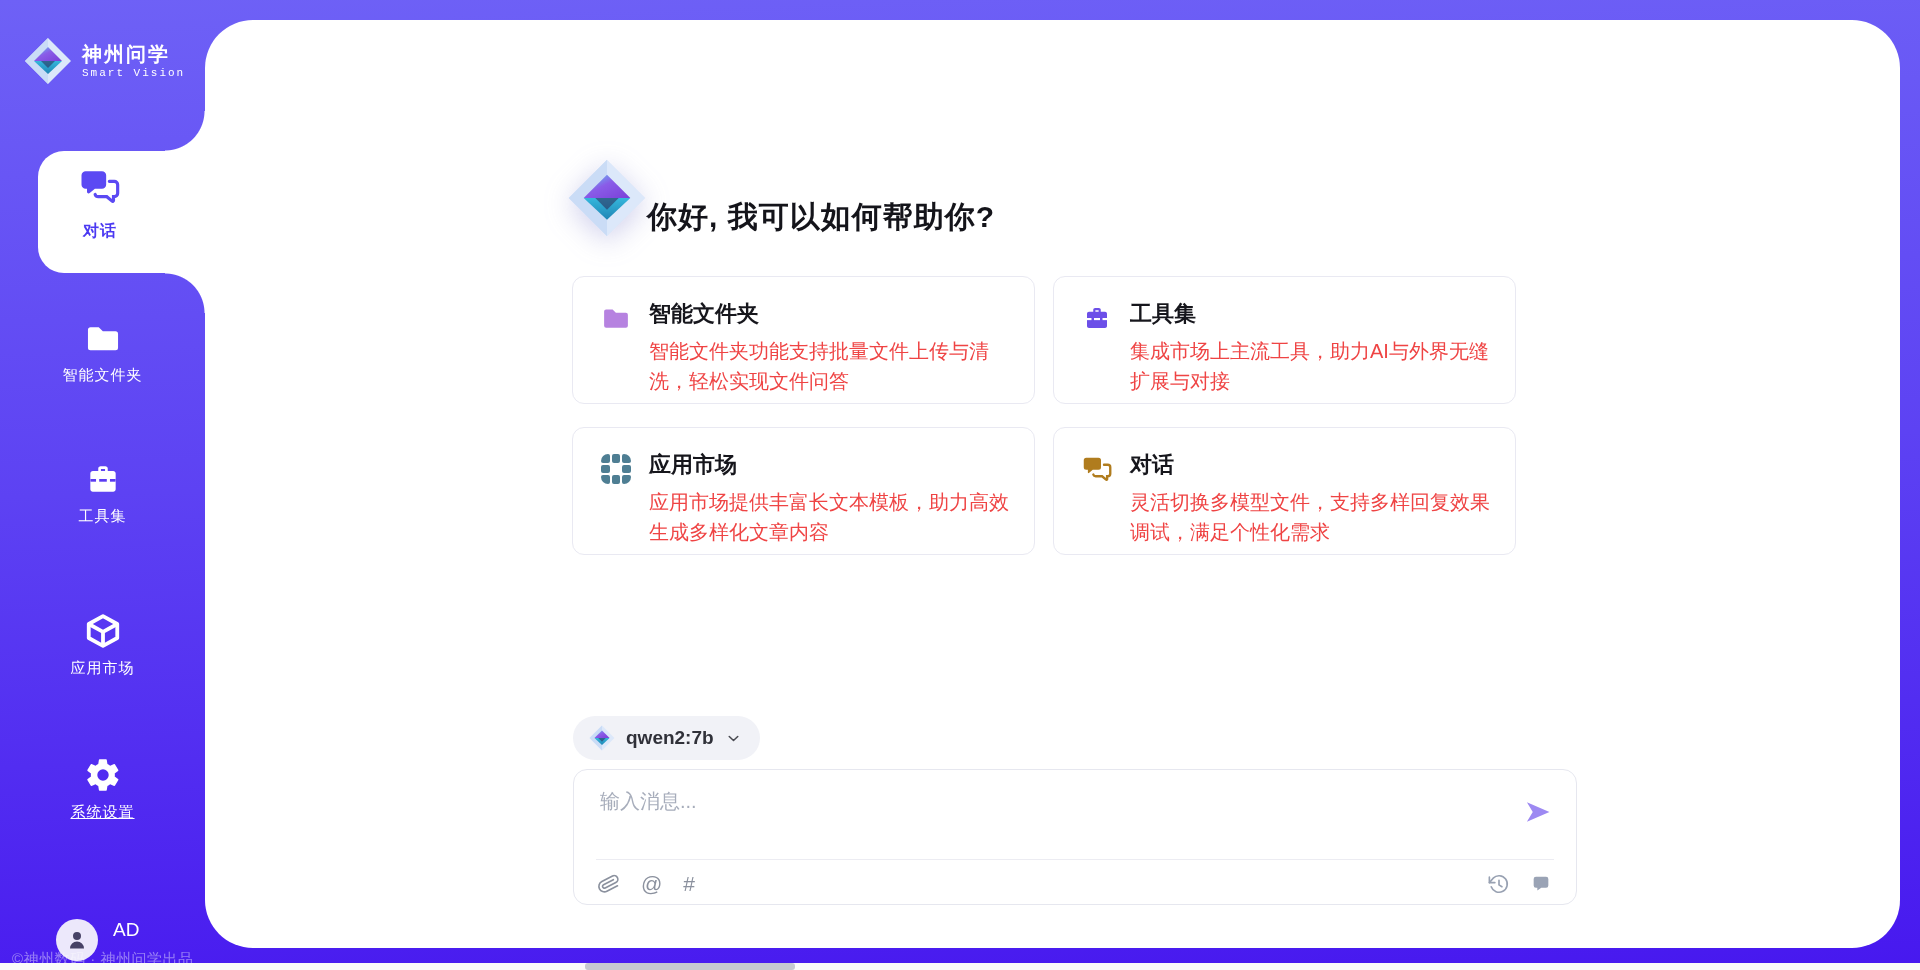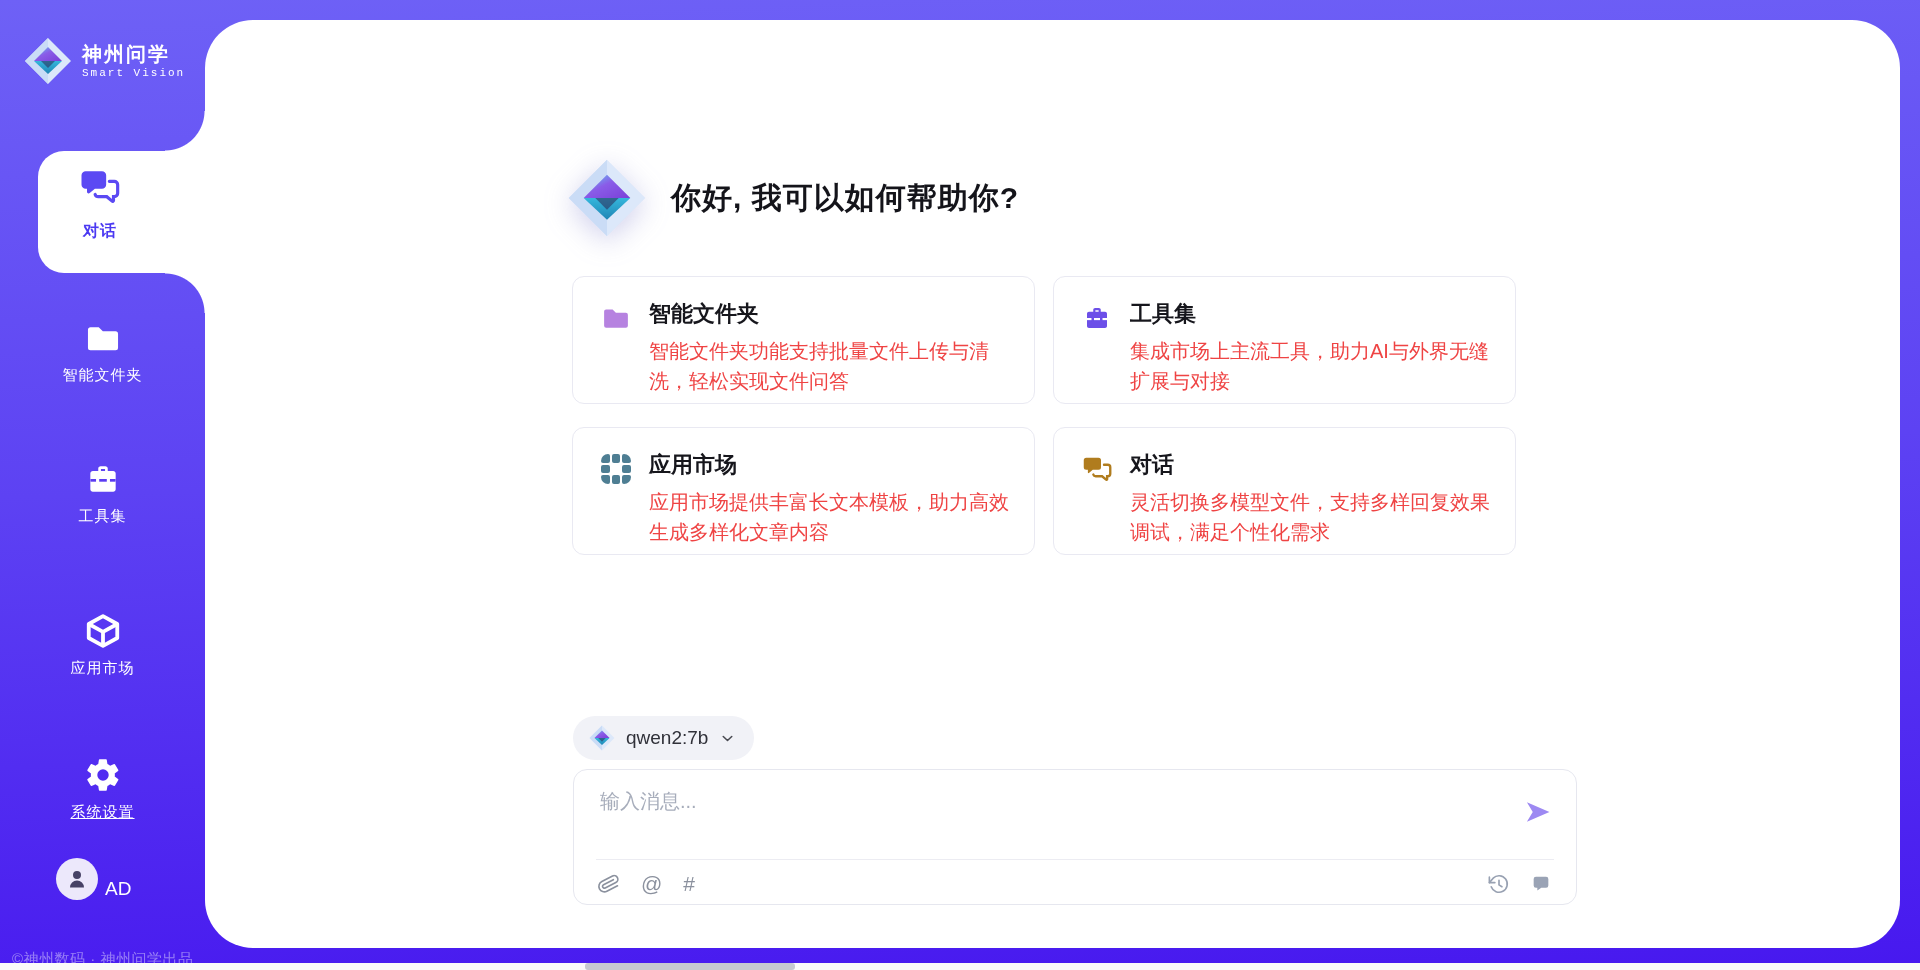--- a/index.html
+++ b/index.html
@@ -34,26 +34,26 @@
   }
   .active-tab .tab-icon{position:absolute;left:42px;top:16px;width:40px;height:40px;}
   .active-tab .tab-label{
     position:absolute;left:0;top:70px;width:124px;text-align:center;
     color:#4b39f2;font-size:16px;font-weight:bold;letter-spacing:1px;
   }
   .nav-item{position:absolute;left:0;width:205px;text-align:center;color:#fff;cursor:pointer;}
   .nav-item .nav-icon{width:38px;height:38px;margin:0 auto;}
   .nav-item .nav-label{margin-top:9px;font-size:15px;letter-spacing:1px;}
   .nav-folder{top:296px;} .nav-toolbox{top:437px;} .nav-market{top:589px;} .nav-settings{top:733px;text-decoration:underline;}
-  .user-row{position:absolute;left:56px;top:835px;display:flex;align-items:flex-end;gap:7px;}
+  .user-row{position:absolute;left:56px;top:896px;display:flex;align-items:flex-start;gap:15px;}
   .avatar{width:42px;height:42px;border-radius:50%;background:#ece8fb;display:flex;align-items:center;justify-content:center;}
   .user-name{color:#fff;font-size:19px;}
   .side-footer{position:absolute;left:12px;top:927px;color:rgba(255,255,255,0.42);font-size:15px;letter-spacing:.5px;}
   
-  .hero{position:absolute;left:362px;top:138px;display:flex;align-items:center;gap:24px;}
+  .hero{position:absolute;left:362px;top:138px;display:flex;align-items:flex-end;}
   .hero .dmd{width:80px;height:80px;filter:drop-shadow(0 6px 14px rgba(120,120,200,.35));}
   .hero-title{font-size:30px;font-weight:bold;color:#14141a;letter-spacing:1px;}
   
   .cards{
     position:absolute;left:367px;top:256px;width:946px;
     display:grid;grid-template-columns:463px 463px;column-gap:18px;row-gap:23px;
   }
   .card{
     box-sizing:border-box;height:128px;background:#fff;border:1px solid #e9e9f2;border-radius:12px;
     padding:24px 22px 0 28px;display:flex;gap:18px;cursor:pointer;
@@ -62,21 +62,21 @@
   .card-title{font-size:22px;font-weight:bold;color:#16161c;line-height:1.2;}
   .card-desc{margin-top:9px;font-size:20px;color:#ef4444;line-height:1.5;}
   .grid-icon{display:grid;grid-template-columns:repeat(3,1fr);grid-template-rows:repeat(3,1fr);gap:2px;width:30px;height:30px;}
   .grid-icon i{background:#4e7e93;border-radius:2px;}
   .grid-icon i.hole{background:transparent;}
   .grid-icon i.c1{border-top-left-radius:7px;} .grid-icon i.c3{border-top-right-radius:7px;}
   .grid-icon i.c7{border-bottom-left-radius:7px;} .grid-icon i.c9{border-bottom-right-radius:7px;}
   
   .model-pill{
     position:absolute;left:368px;top:696px;height:44px;padding:0 18px 0 16px;
-    background:#f1f2f7;border-radius:22px;display:flex;align-items:center;gap:11px;cursor:pointer;
+    background:#f1f2f7;border-radius:22px;display:flex;align-items:center;gap:11px;cursor:pointer;font-weight:bold;
   }
   .model-pill .dmd{width:26px;height:26px;}
   .model-name{font-size:19px;color:#303139;}
   
   .composer{
     position:absolute;left:368px;top:749px;width:1004px;height:136px;box-sizing:border-box;
     border:1px solid #e6e7ef;border-radius:14px;background:#fff;
   }
   .composer textarea{
     position:absolute;left:24px;top:16px;width:840px;height:62px;border:none;outline:none;resize:none;

